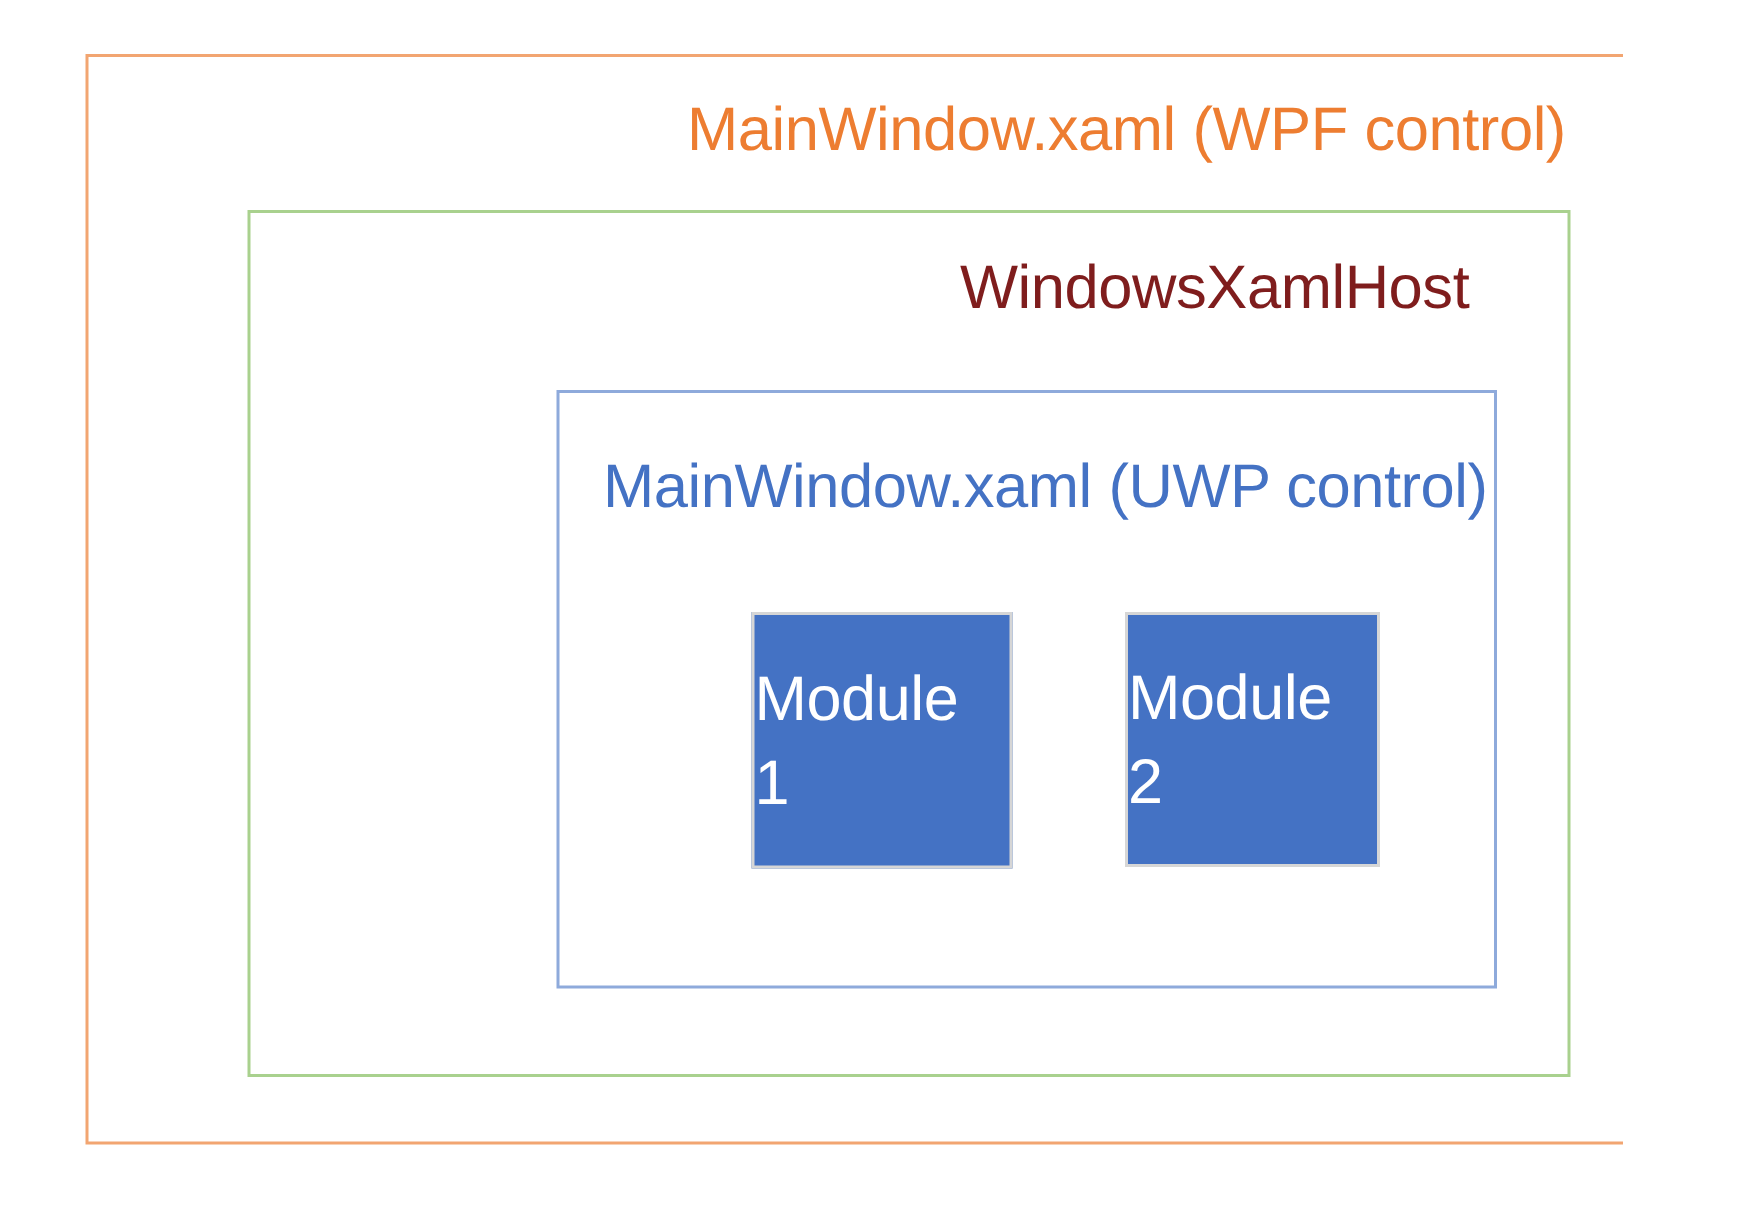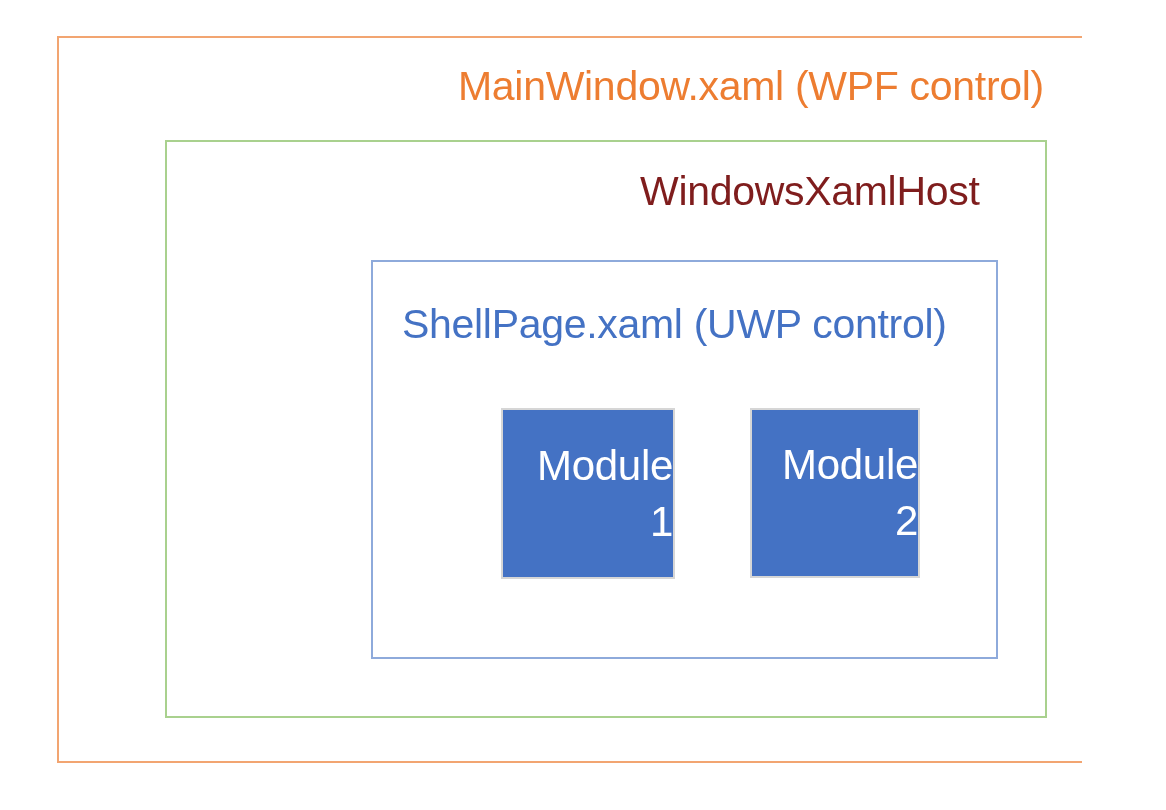--- a/index.html
+++ b/index.html
@@ -64,21 +64,21 @@
     color: #4472c4;
   }
   .module {
     position: absolute;
     box-sizing: border-box;
     background: #4472c4;
     border: 2px solid #d6d6d6;
     color: #ffffff;
     display: flex;
     flex-direction: column;
-    align-items: flex-end;
+    align-items: flex-start;
     justify-content: center;
     text-align: center;
     font-size: 42px;
     line-height: 1.33;
     letter-spacing: -0.3px;
   }
   .module-1 {
     left: 501px;
     top: 408px;
     width: 174px;
@@ -102,21 +102,21 @@
   <div class="box box-wpf"></div>
 
   <div class="diagram-label label-wpf">MainWindow.xaml (WPF control)</div>
 
   <div class="box box-host"></div>
 
   <div class="diagram-label label-host">WindowsXamlHost</div>
 
   <div class="box box-shell"></div>
 
-  <div class="diagram-label label-shell">ShellPage.xaml (UWP control)</div>
+  <div class="diagram-label label-shell">MainWindow.xaml (UWP control)</div>
 
   <div class="module module-1">
     <span>Module</span>
     <span>1</span>
   </div>
 
   <div class="module module-2">
     <span>Module</span>
     <span>2</span>
   </div>

